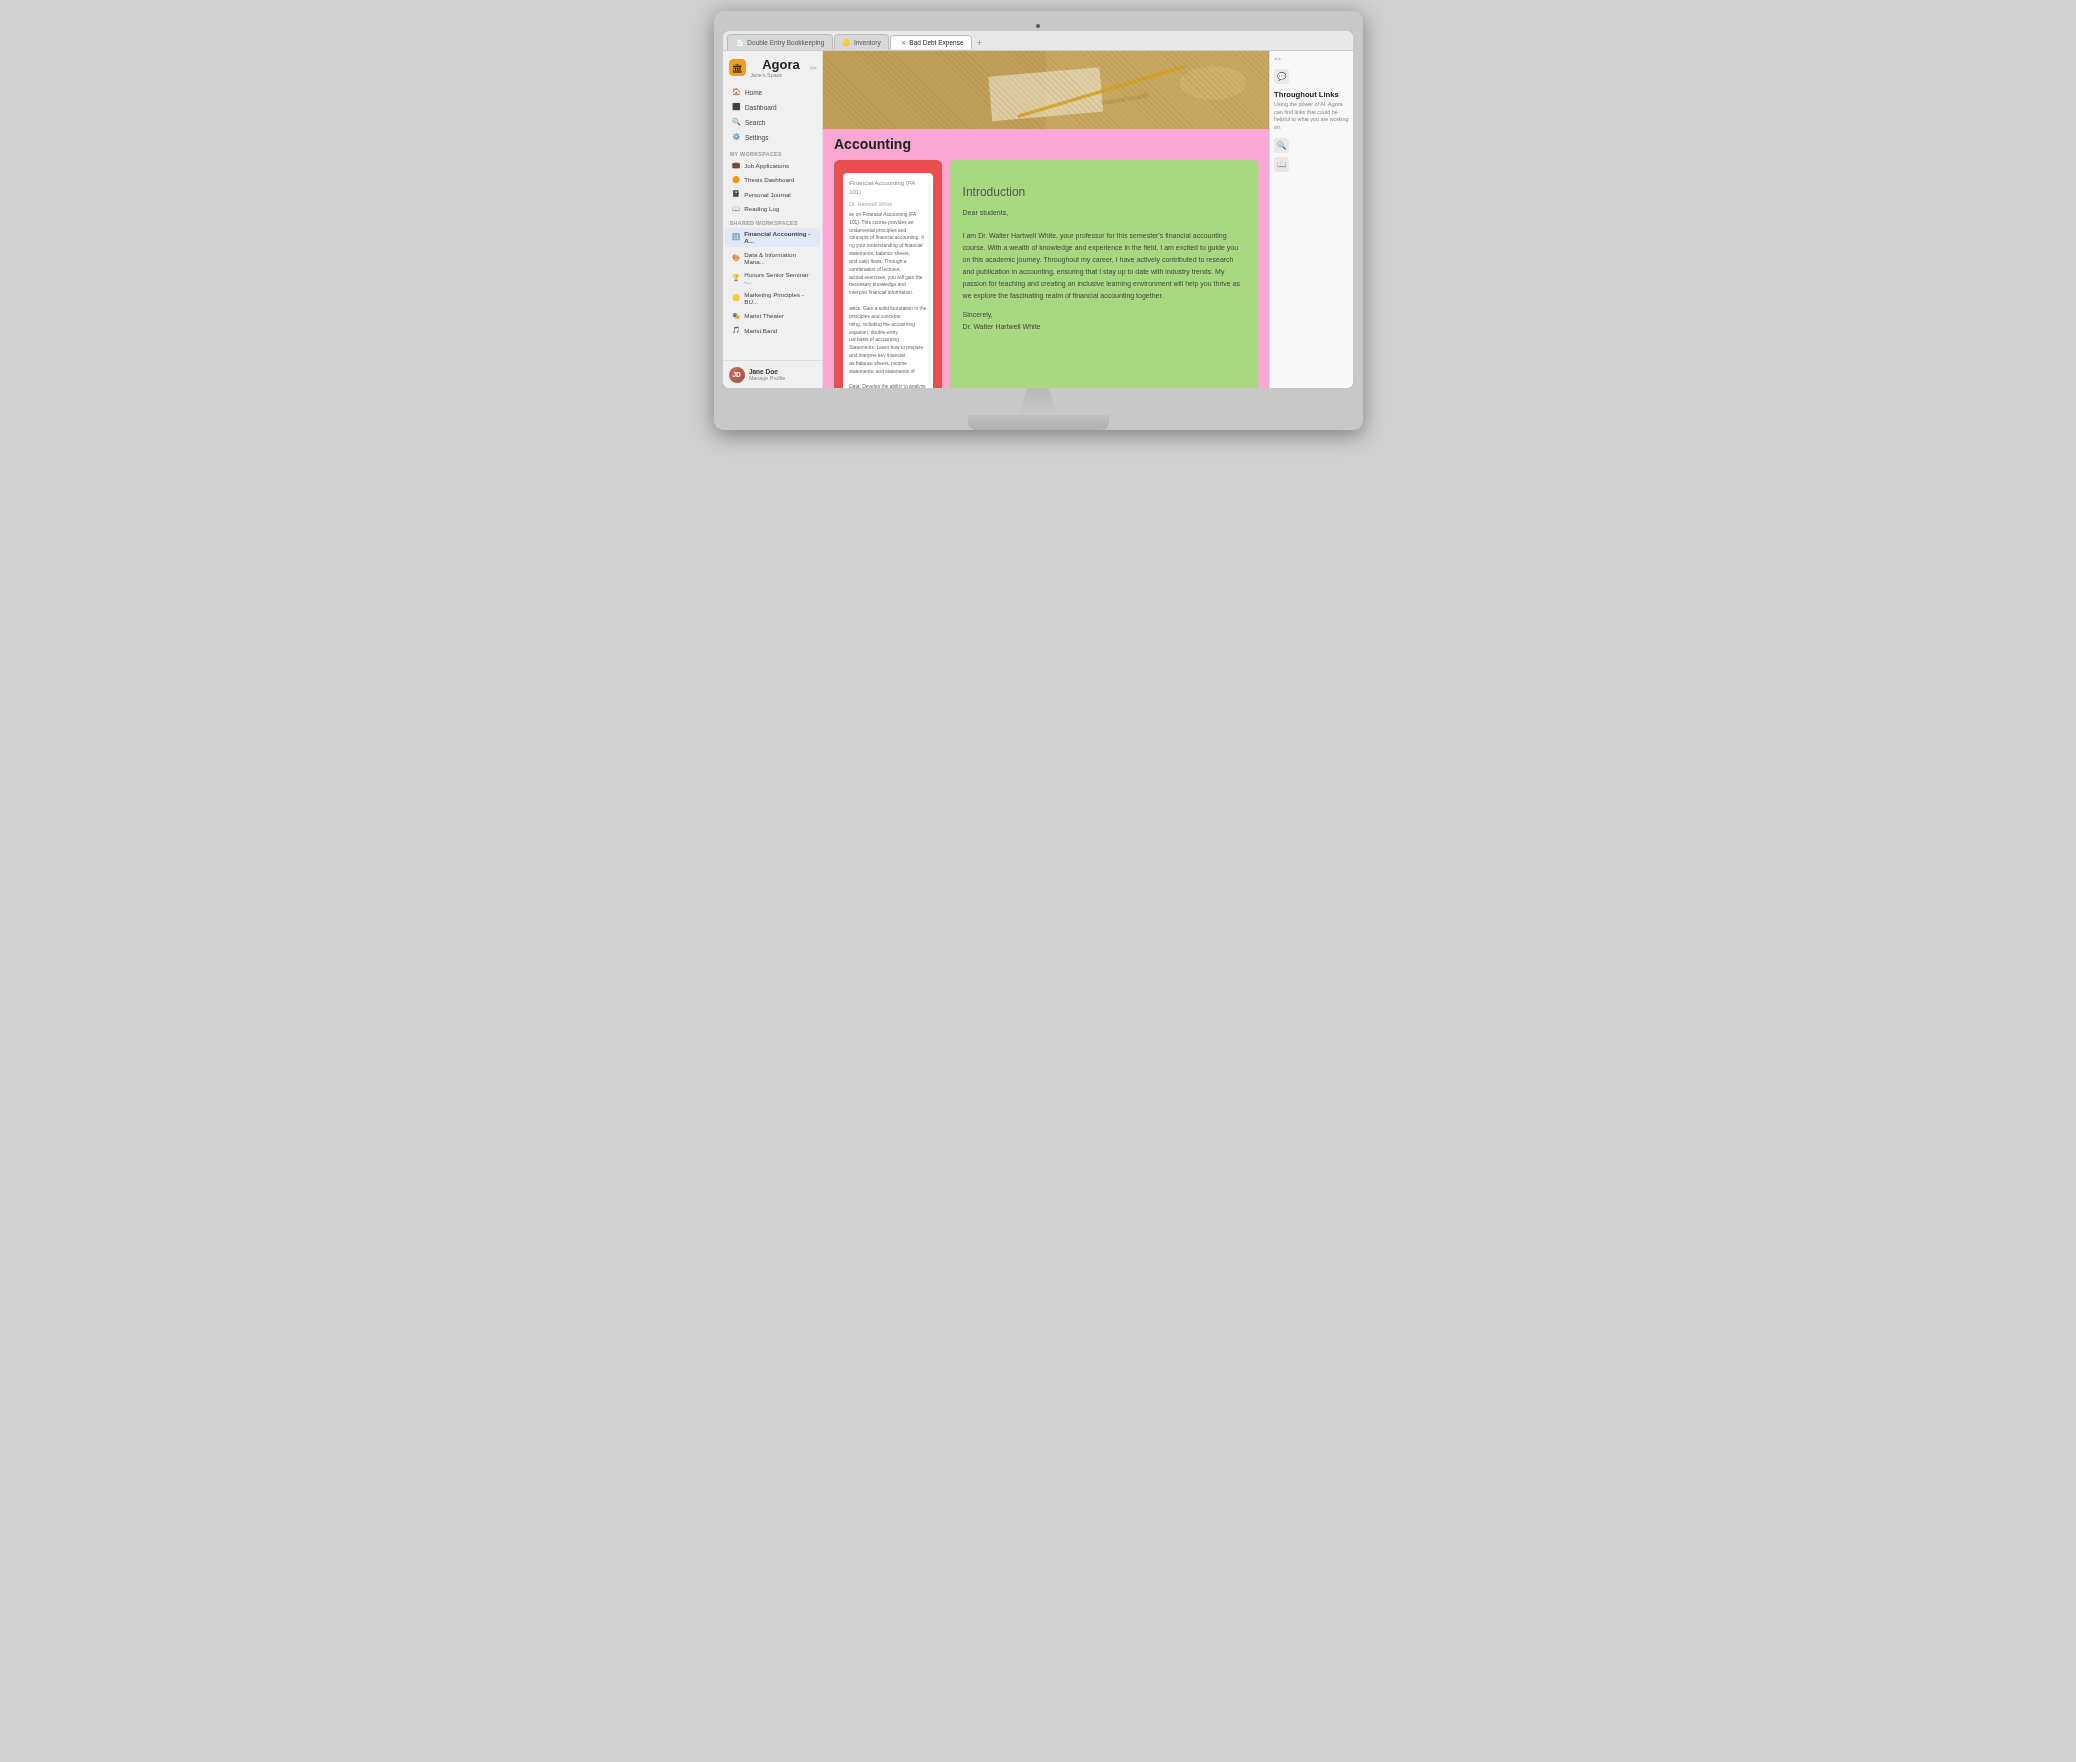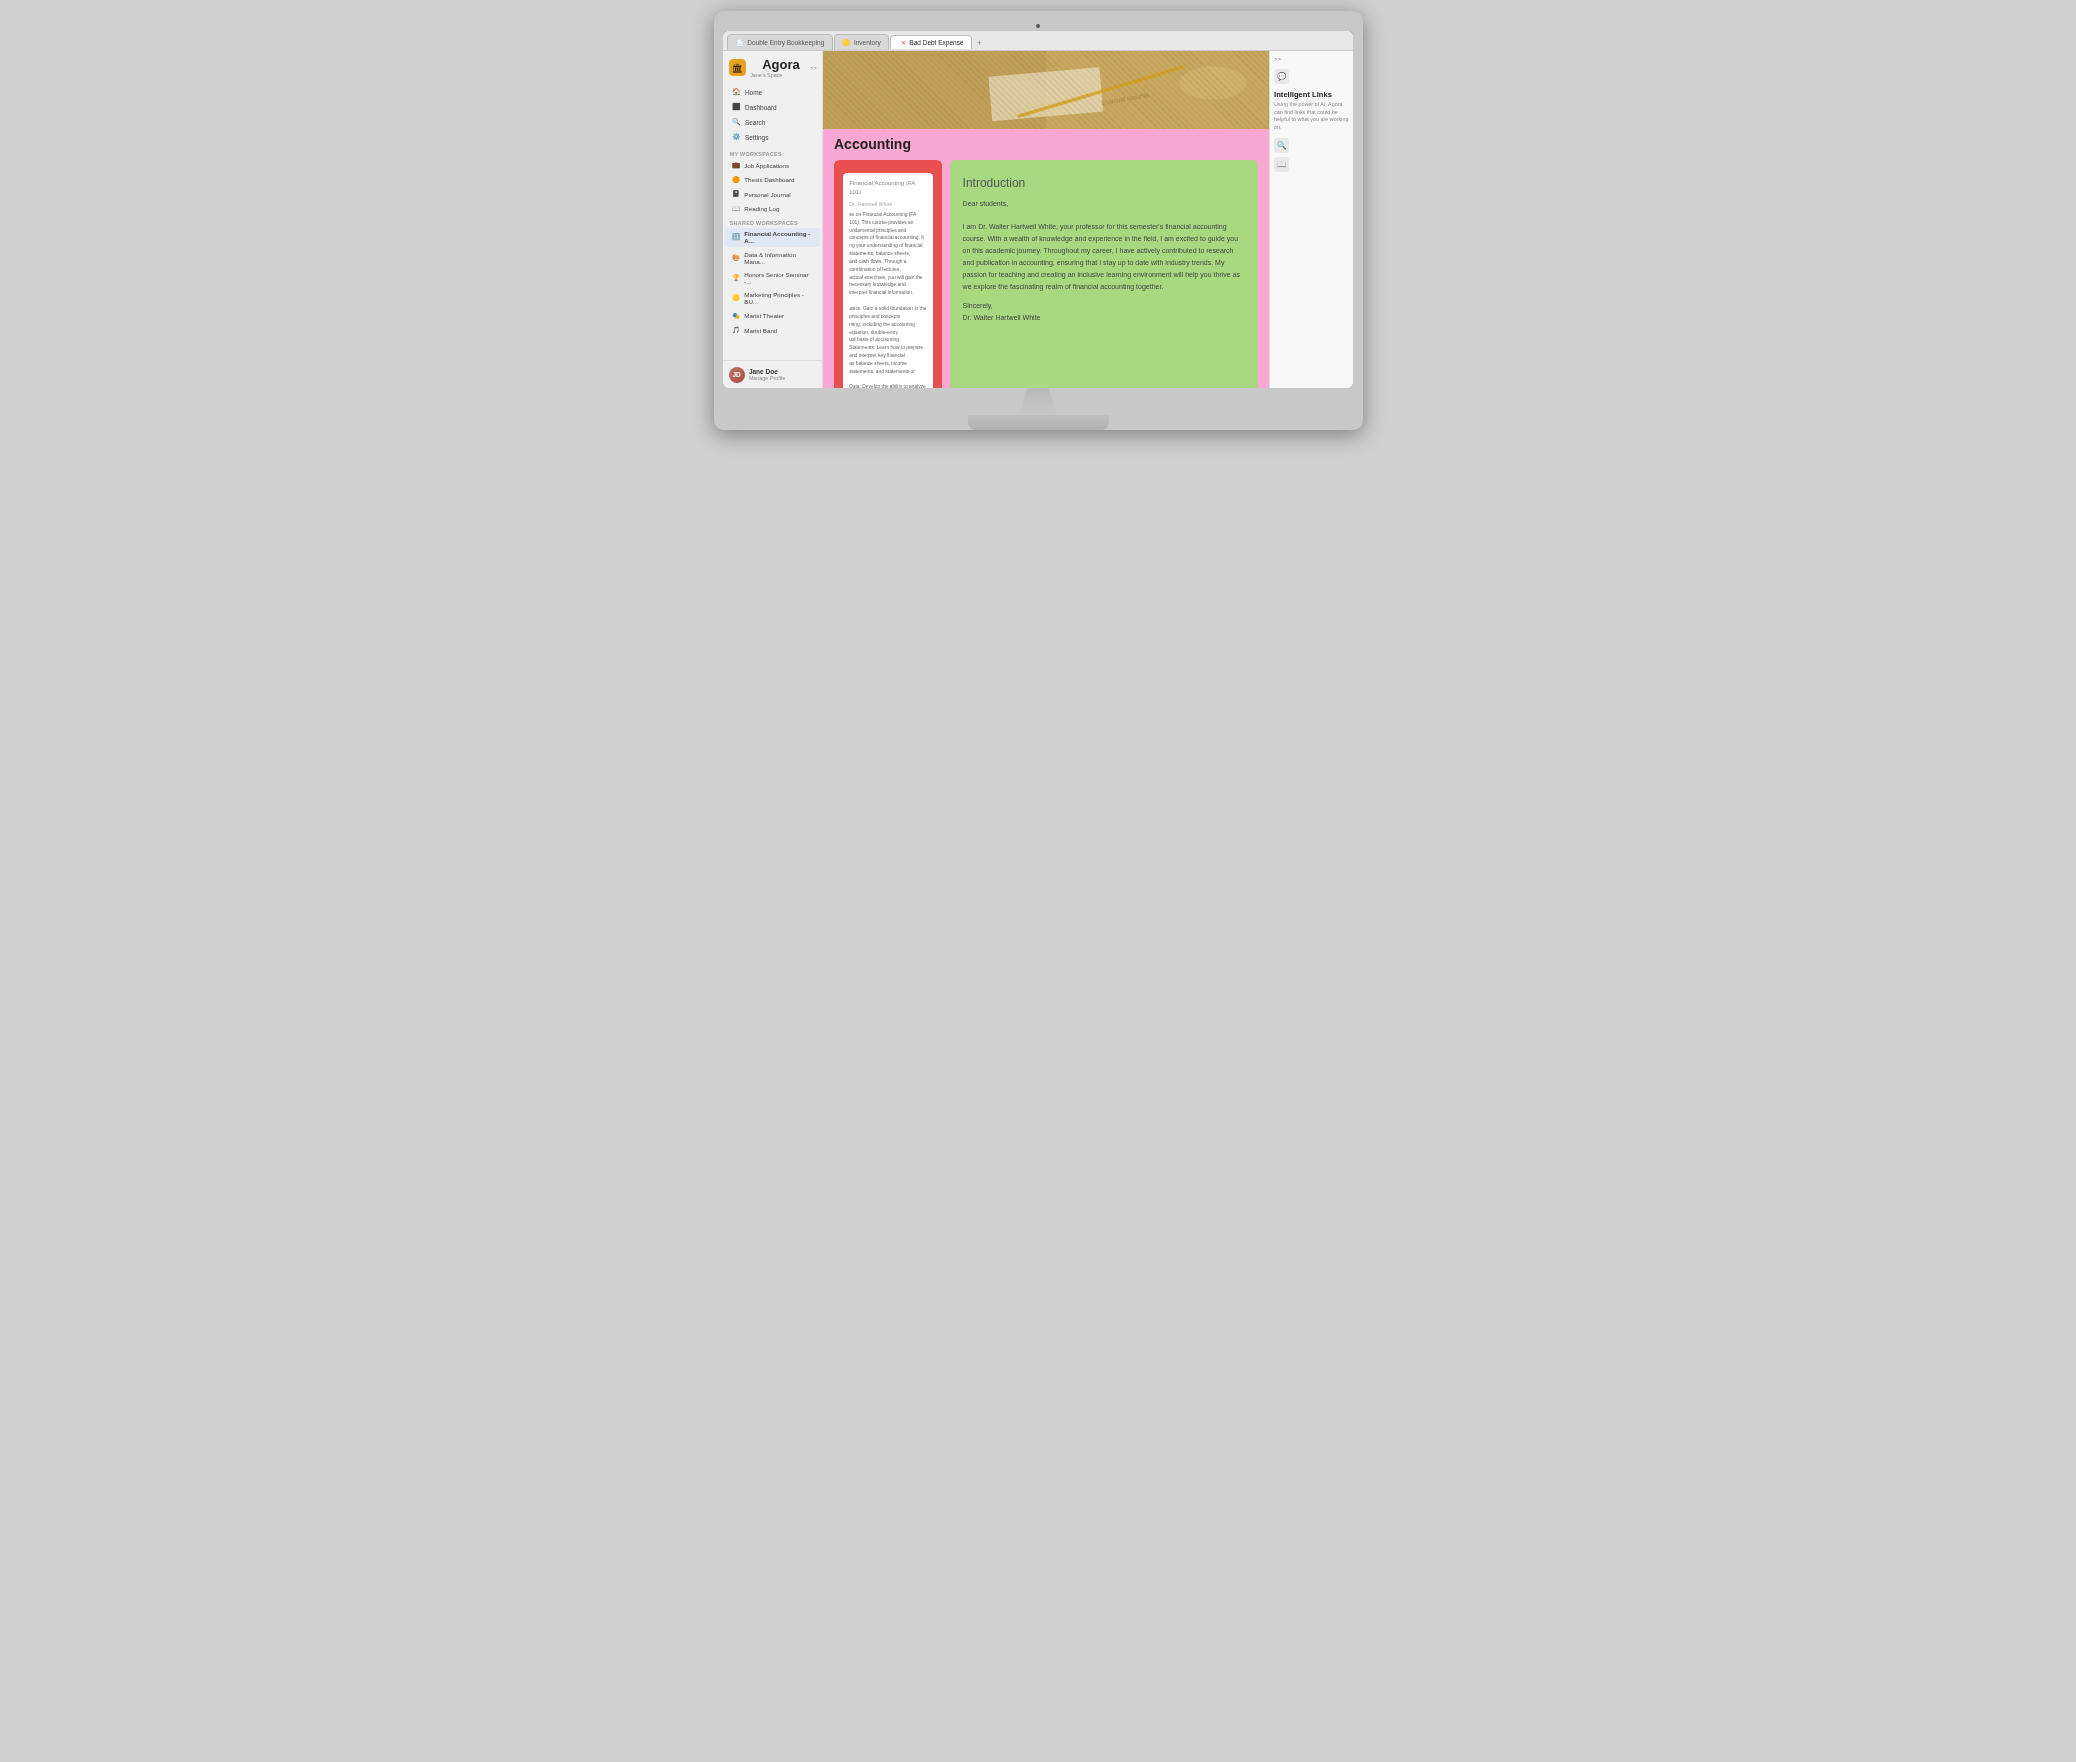--- a/index.html
+++ b/index.html
@@ -255,21 +255,21 @@
     }
     .card-text-lines {
       font-size: 4.9px;
       color: #666;
       line-height: 1.6;
     }
     .card-green {
       flex: 1;
       background: #a8d880;
       border-radius: 5.4px;
-      padding: 16px 13px;
+      padding: 25px 13px;
       color: #333;
     }
     .intro-title {
       font-size: 12px;
       color: #555;
       margin-bottom: 7.6px;
     }
     .intro-body {
       font-size: 7px;
       line-height: 1.7;
@@ -513,21 +513,21 @@
         </div>
 
         <div class="right-panel">
           <div class="right-panel-header">
             <span class="right-panel-expand">&gt;&gt;</span>
           </div>
           <div class="right-panel-icons">
             <div class="rp-icon">💬</div>
           </div>
           <div style="margin-top:6.5px;">
-            <div class="right-panel-title">Intelligent Links</div>
+            <div class="right-panel-title">Throughout Links</div>
             <div class="right-panel-desc">Using the power of AI, Agora can find links that could be helpful to what you are working on.</div>
           </div>
           <div class="right-panel-icons">
             <div class="rp-icon">🔍</div>
             <div class="rp-icon">📖</div>
           </div>
         </div>
       </div>
     </div>
   </div>

